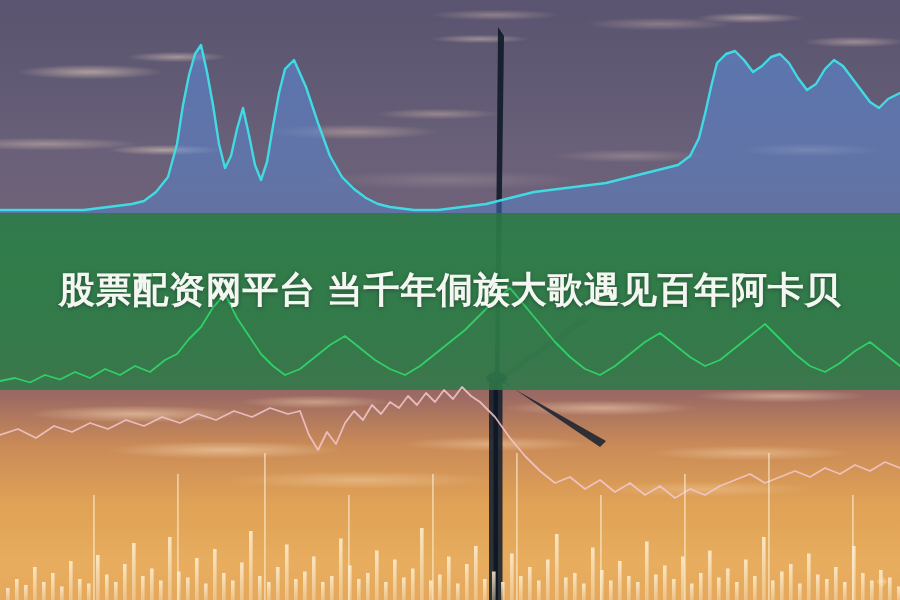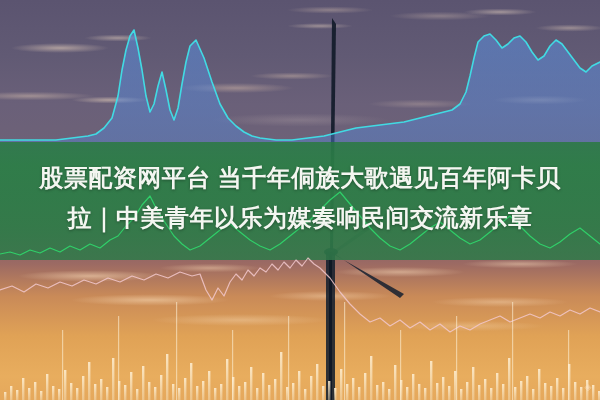--- a/index.html
+++ b/index.html
@@ -86,21 +86,21 @@
     left:0; top:158px; width:600px;
     text-align:center;
     color:#f4f6f1;
     font-size:24px;
     font-weight:bold;
     line-height:40px;
     letter-spacing:.5px;
     text-shadow:0 1px 3px rgba(0,0,0,.35);
     white-space:nowrap;
   }
-  .headline .ln { display:block; }
+  .headline .ln { display:block;margin-top:16px; }
 
   
   .watermark {
     position:absolute;
     right:8px; bottom:8px;
     font-size:9px;
     color:rgba(255,235,210,.55);
     letter-spacing:.5px;
   }
 </style>
@@ -258,18 +258,17 @@
         <rect x="344" y="302" width="1.2" height="98" fill="#fff4dd" opacity="0.55"></rect>
         <rect x="400" y="330" width="1.2" height="70" fill="#fff4dd" opacity="0.55"></rect>
         <rect x="456" y="316" width="1.2" height="84" fill="#fff4dd" opacity="0.55"></rect>
         <rect x="512" y="302" width="1.2" height="98" fill="#fff4dd" opacity="0.55"></rect>
         <rect x="568" y="330" width="1.2" height="70" fill="#fff4dd" opacity="0.55"></rect>
       </g>
   </svg>
 
   <div class="headline">
     <span class="ln">股票配资网平台 当千年侗族大歌遇见百年阿卡贝</span>
-    <span class="ln">拉｜中美青年以乐为媒奏响民间交流新乐章</span>
   </div>
 
   <div class="watermark">◈</div>
 
 </div>
 
 </body></html>

